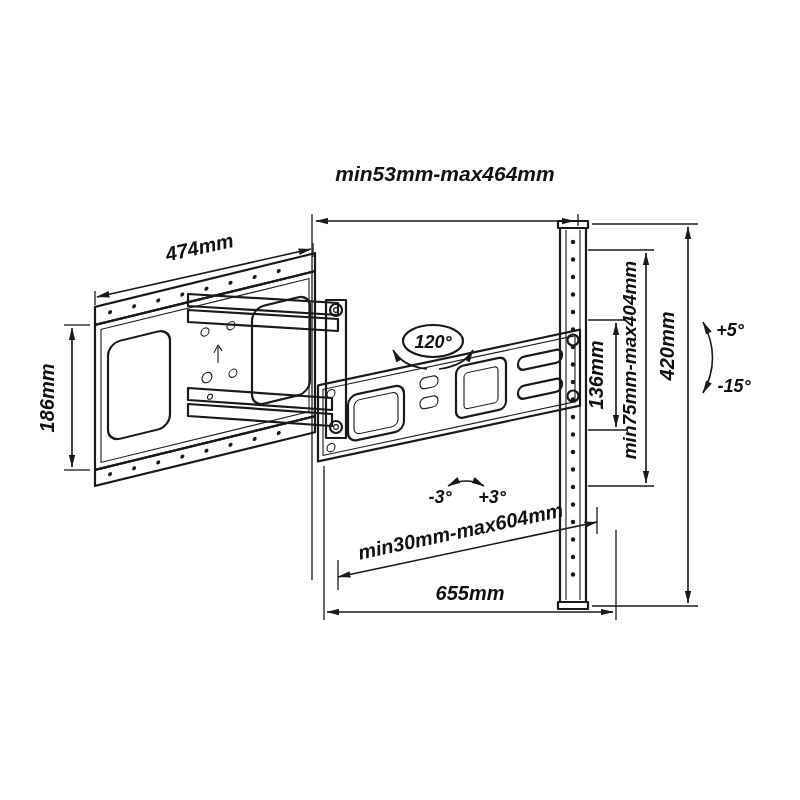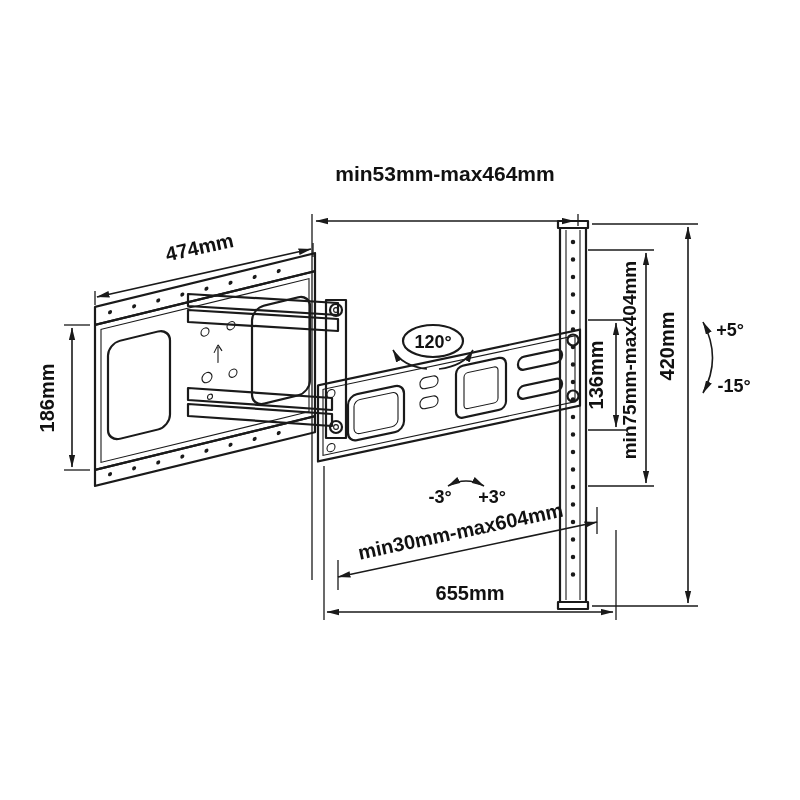--- a/index.html
+++ b/index.html
@@ -1,16 +1,16 @@
 <!DOCTYPE html>
 <html><head>
 <meta charset="utf-8">
 <style>
   html,body{margin:0;padding:0;background:#ffffff;}
-  .stage{position:relative;width:800px;height:800px;background:#ffffff;overflow:hidden;}
+  .stage{position:relative;width:800px;height:800px;background:#ffffff;overflow:hidden;font-style:italic;}
   svg{display:block;}
   svg text{font-family:"Liberation Sans", sans-serif;font-weight:bold;fill:#111111;}
   .draw{stroke:#1a1a1a;stroke-width:2.2;fill:none;stroke-linejoin:round;stroke-linecap:round;}
   .thin{stroke:#1a1a1a;stroke-width:1.1;fill:none;}
   .ext{stroke:#1a1a1a;stroke-width:1.3;fill:none;}
   .dim{stroke:#1a1a1a;stroke-width:1.6;fill:none;marker-start:url(#arr);marker-end:url(#arr);}
   .arc{stroke:#1a1a1a;stroke-width:1.6;fill:none;}
   .dots{stroke:#1a1a1a;fill:none;stroke-linecap:round;}
 </style>
 </head>

